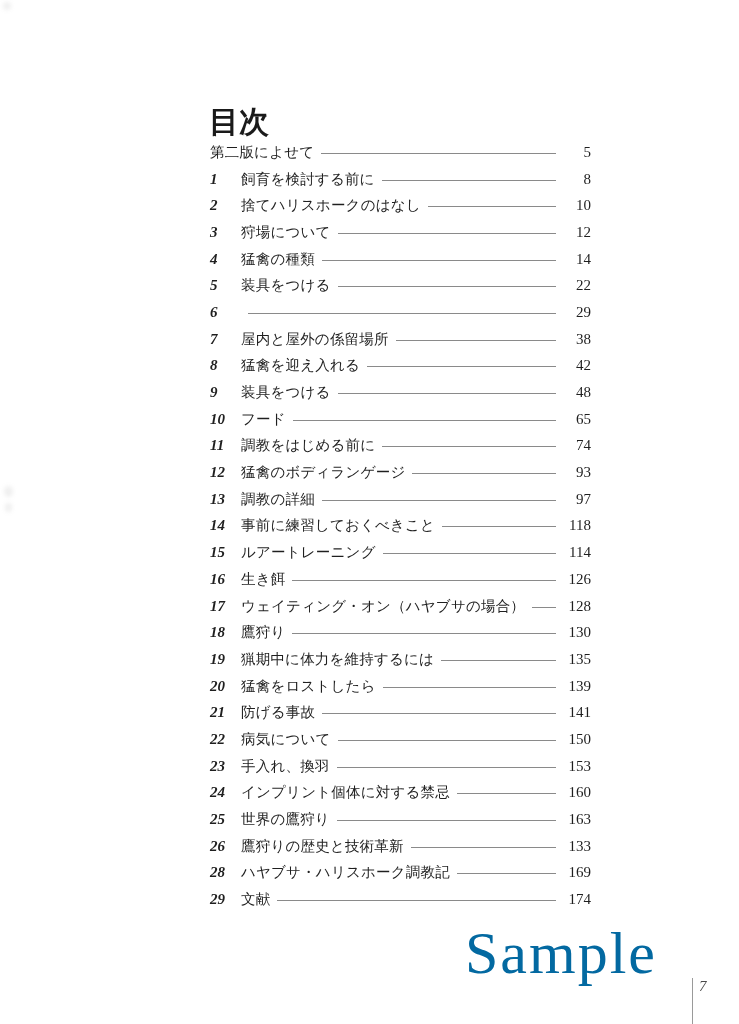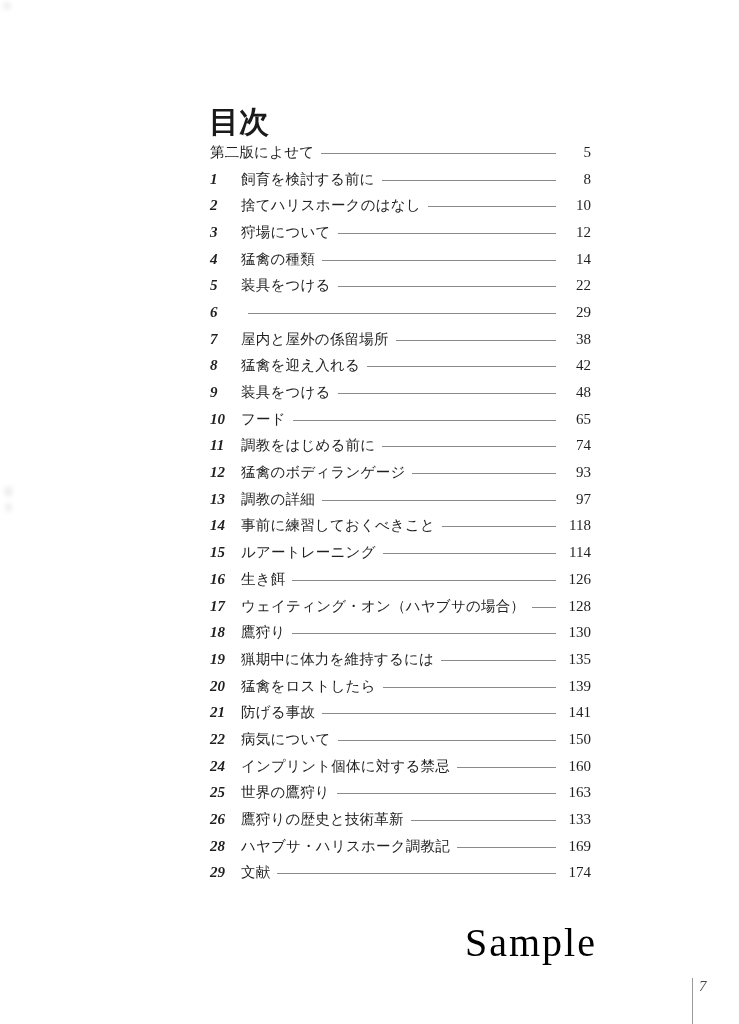--- a/index.html
+++ b/index.html
@@ -63,24 +63,24 @@
     min-width: 28px;
     text-align: right;
     font-family: "Liberation Serif", serif;
     font-size: 15px;
     color: #1f1f1f;
   }
   .watermark {
     position: absolute;
     left: 459px; top: 923px;
     font-family: "Liberation Serif", serif;
-    font-size: 40px;
+    font-size: 60px;
     line-height: 1;
     letter-spacing: 2px;
-    color: #000000;
+    color: #0369a1;
     user-select: none;
   }
   .folio-rule {
     position: absolute;
     left: 686px; top: 978px;
     width: 1px; height: 46px;
     background: #9a9a9a;
   }
   .folio {
     position: absolute;
@@ -261,20 +261,26 @@
     <span class="pg">141</span>
   </div>
 
   <div class="toc-row">
     <span class="num">22</span>
     <span class="label">病気について</span>
     <span class="leader"></span>
     <span class="pg">150</span>
   </div>
 
+  <div class="toc-row">
+    <span class="num">23</span>
+    <span class="label">手入れ、換羽</span>
+    <span class="leader"></span>
+    <span class="pg">153</span>
+  </div>
 
   <div class="toc-row">
     <span class="num">24</span>
     <span class="label">インプリント個体に対する禁忌</span>
     <span class="leader"></span>
     <span class="pg">160</span>
   </div>
 
   <div class="toc-row">
     <span class="num">25</span>

